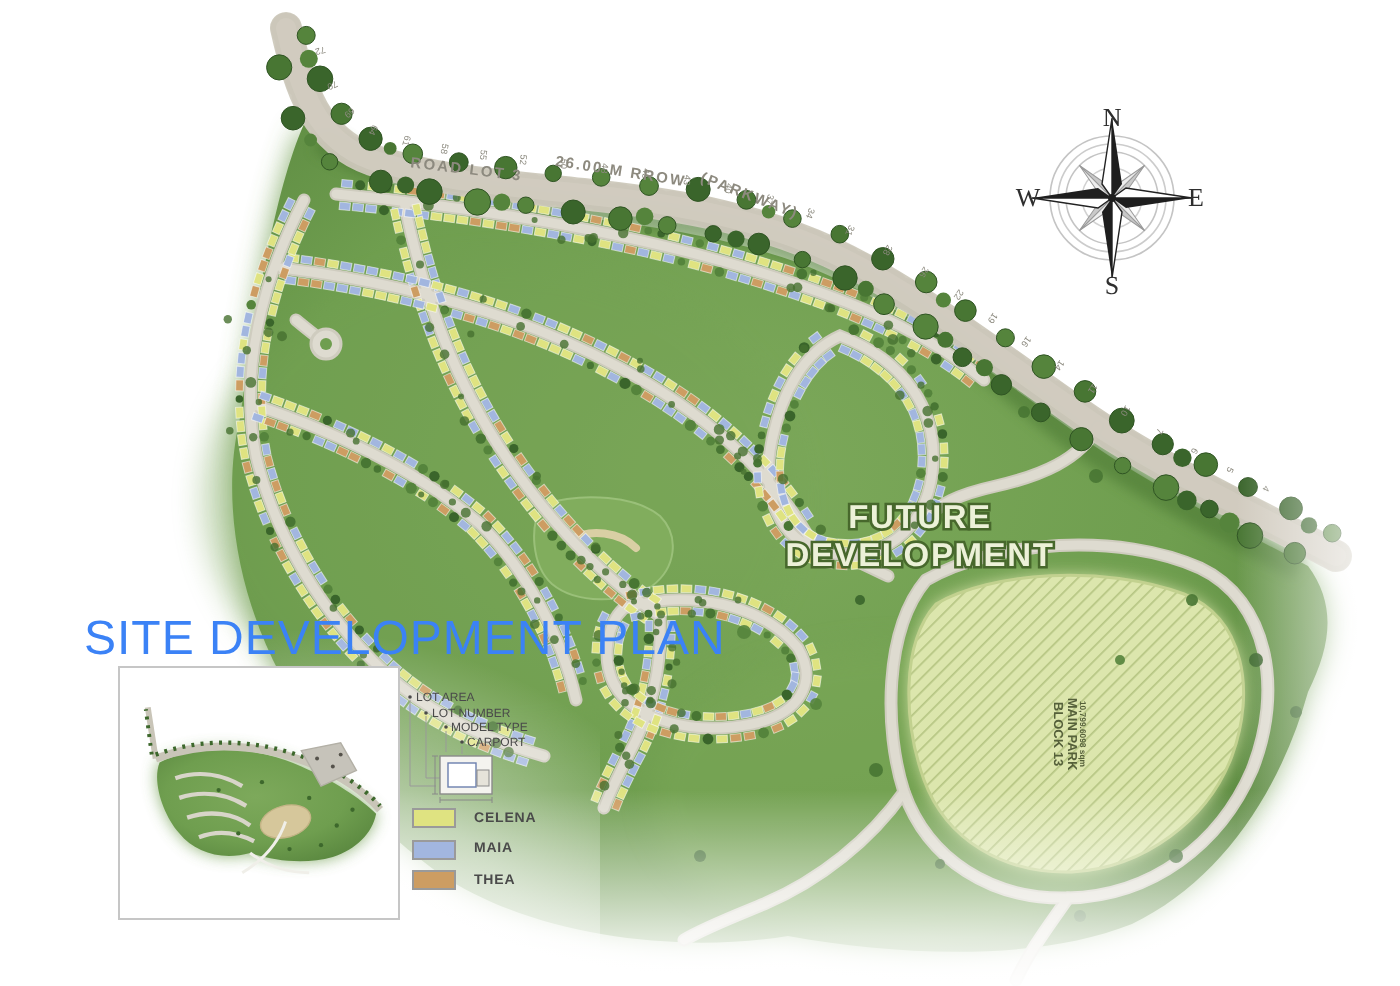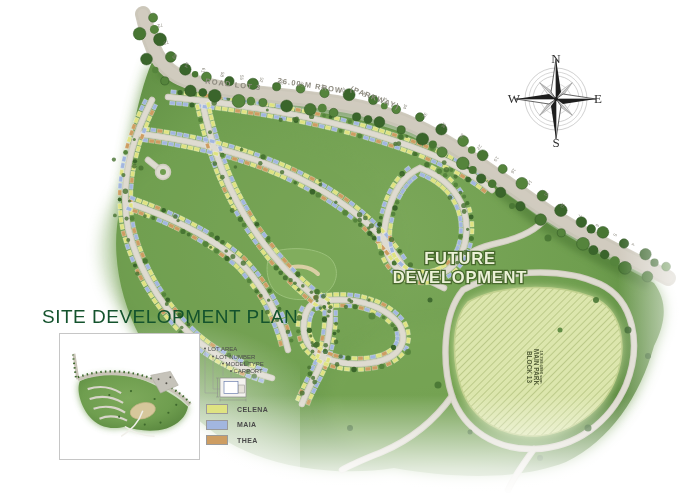--- a/index.html
+++ b/index.html
@@ -1,20 +1,20 @@
 <!DOCTYPE html>
 <html><head>
 <meta charset="utf-8">
 <style>
   html,body{margin:0;padding:0;background:#ffffff;}
   #stage{position:relative;width:700px;height:493px;background:#ffffff;overflow:hidden;
          font-family:"Liberation Sans",sans-serif;}
   #map-svg{position:absolute;left:0;top:0;}
-  .page-title{position:absolute;left:42px;top:306px;font-size:19px;letter-spacing:.5px;
-              color:#14532d;font-weight:400;white-space:nowrap;}
+  .page-title{position:absolute;left:42px;top:306px;font-size:24px;letter-spacing:.5px;
+              color:#3b82f6;font-weight:400;white-space:nowrap;}
   .inset{position:absolute;left:59px;top:333px;width:139px;height:125px;background:#fff;
          border:1px solid #c6c6c6;}
   .callouts{position:absolute;left:203px;top:343px;width:76px;height:62px;}
   .models{position:absolute;left:206px;top:404px;display:flex;flex-direction:column;gap:5.5px;}
   .model-row{display:flex;align-items:center;}
   .swatch{width:20px;height:8px;border:0.5px solid #9a9a9a;display:inline-block;}
   .model-label{margin-left:9px;font-size:7px;font-weight:700;color:#4a4a4a;letter-spacing:.4px;}
   .callout-text{font-size:6px;fill:#4a4a4a;font-family:"Liberation Sans",sans-serif;}
   .compass-letter{font-family:"Liberation Serif",serif;font-size:13px;fill:#2e2e2e;}
   .road-label{font-size:7.5px;font-weight:600;letter-spacing:1.1px;fill:#8d8a7f;

